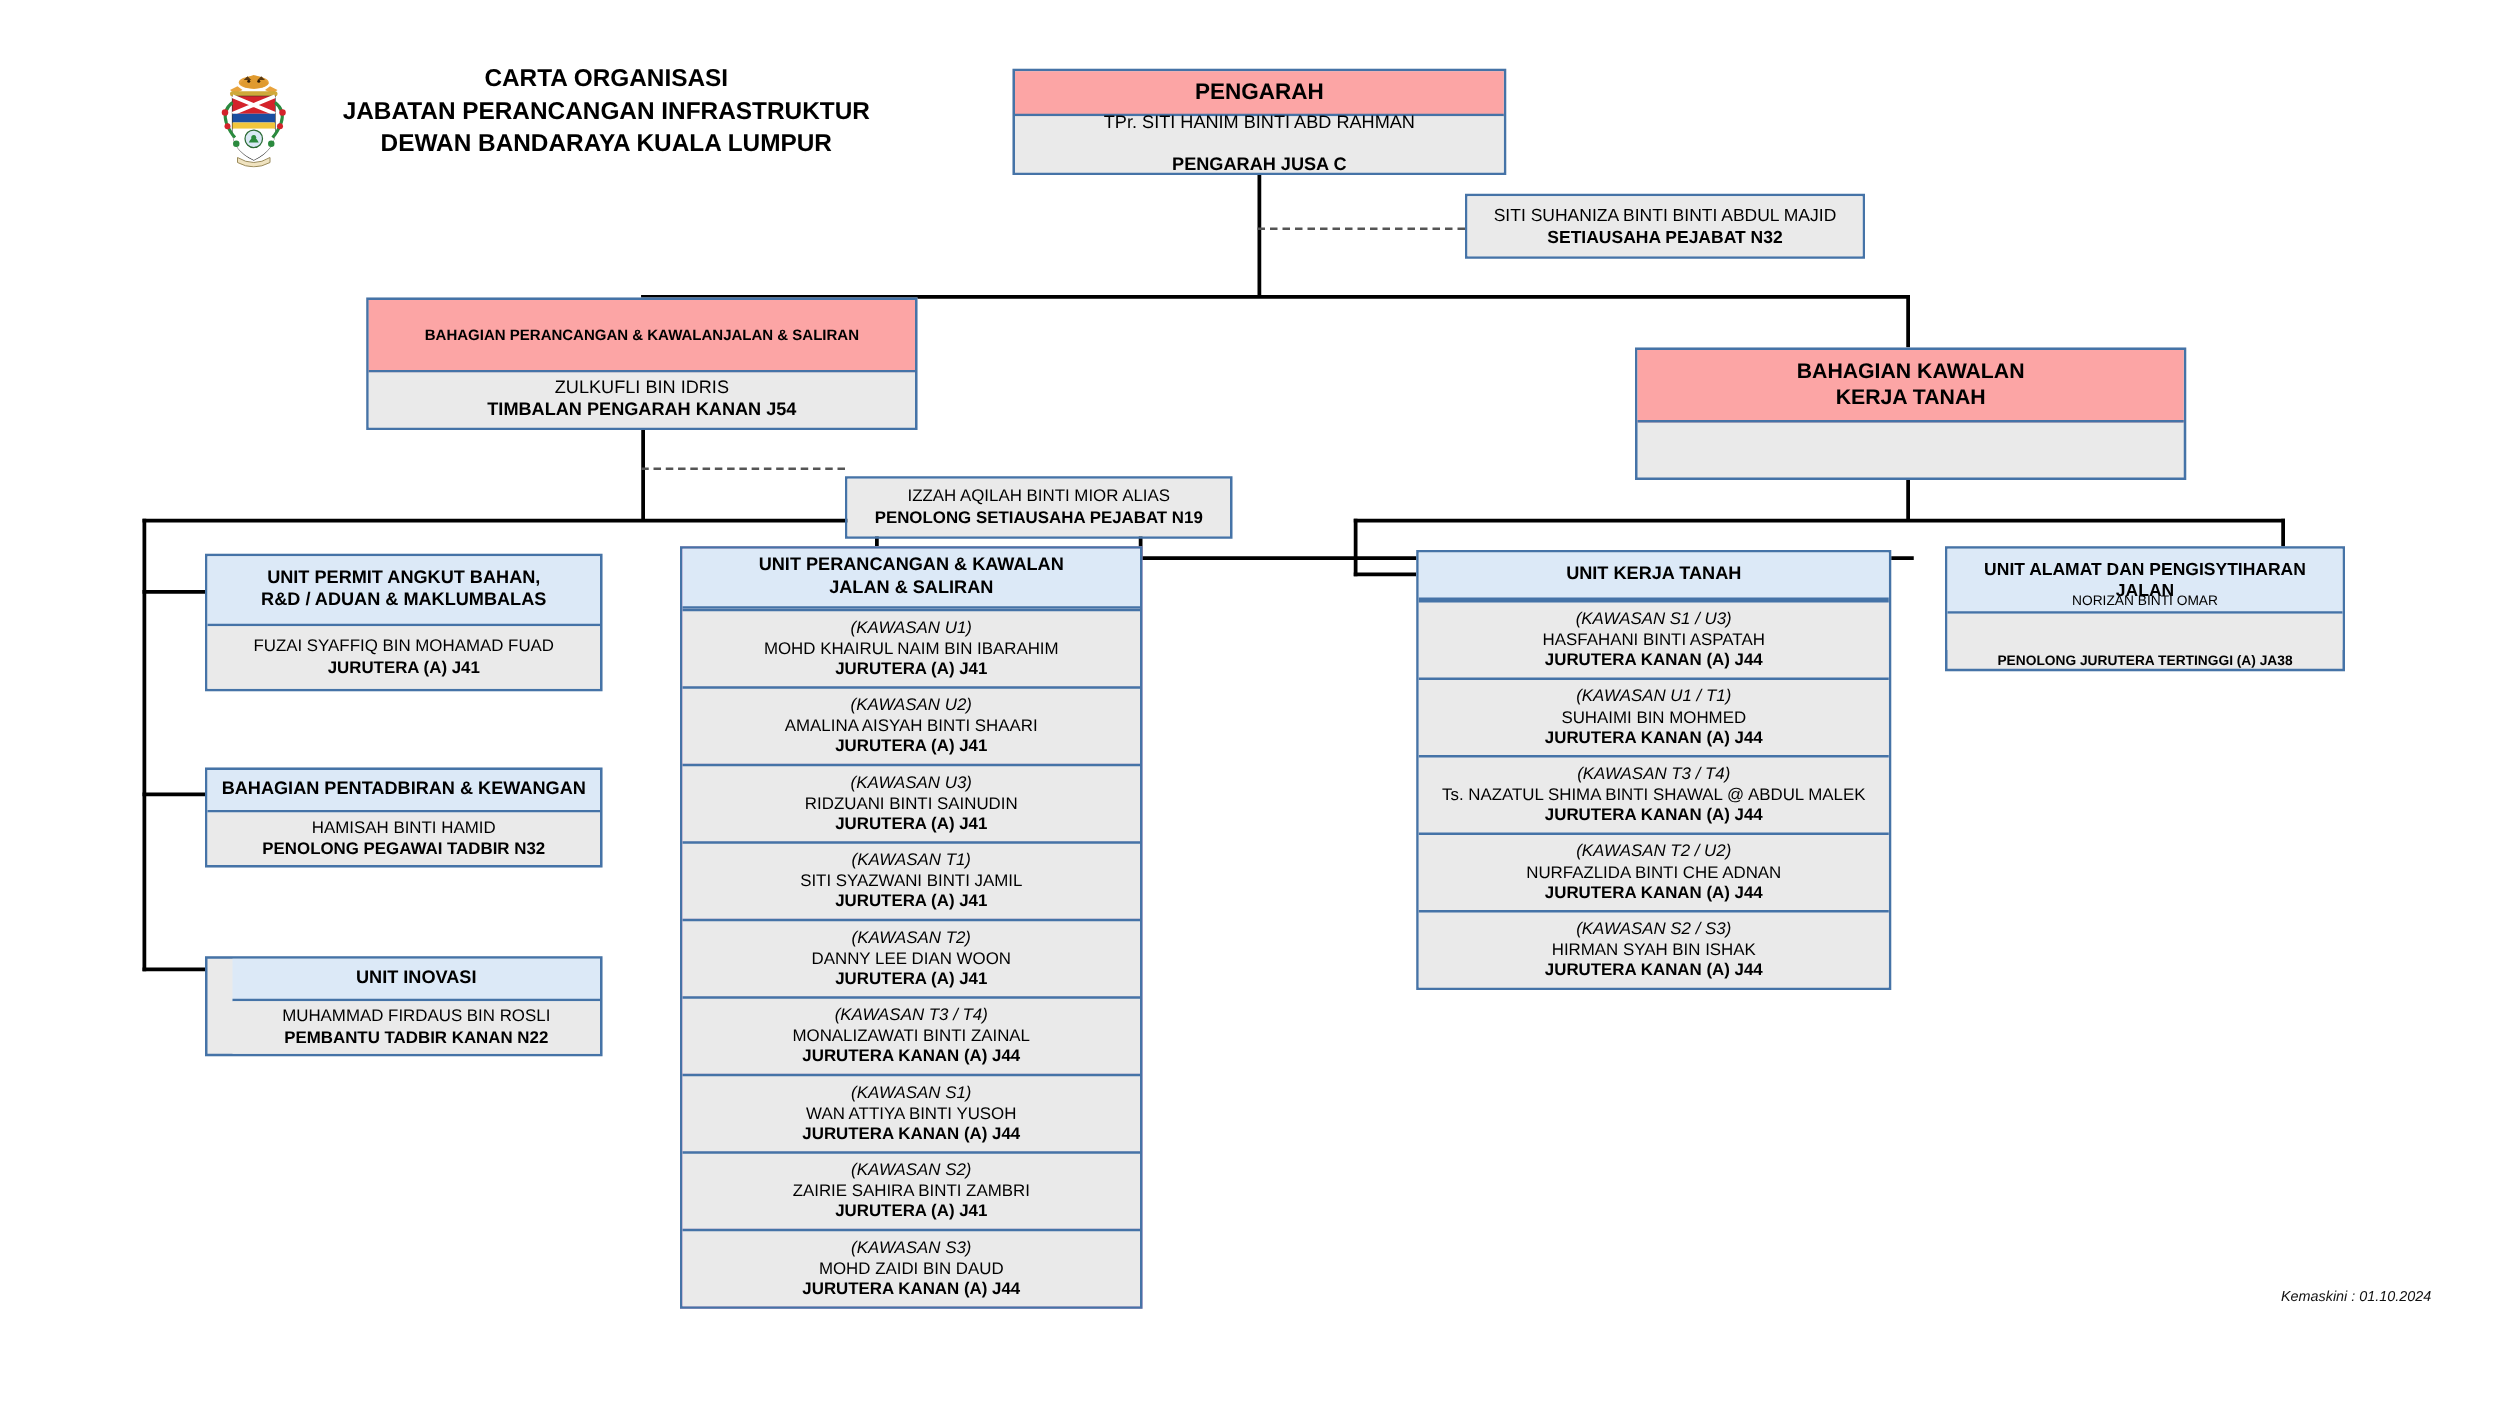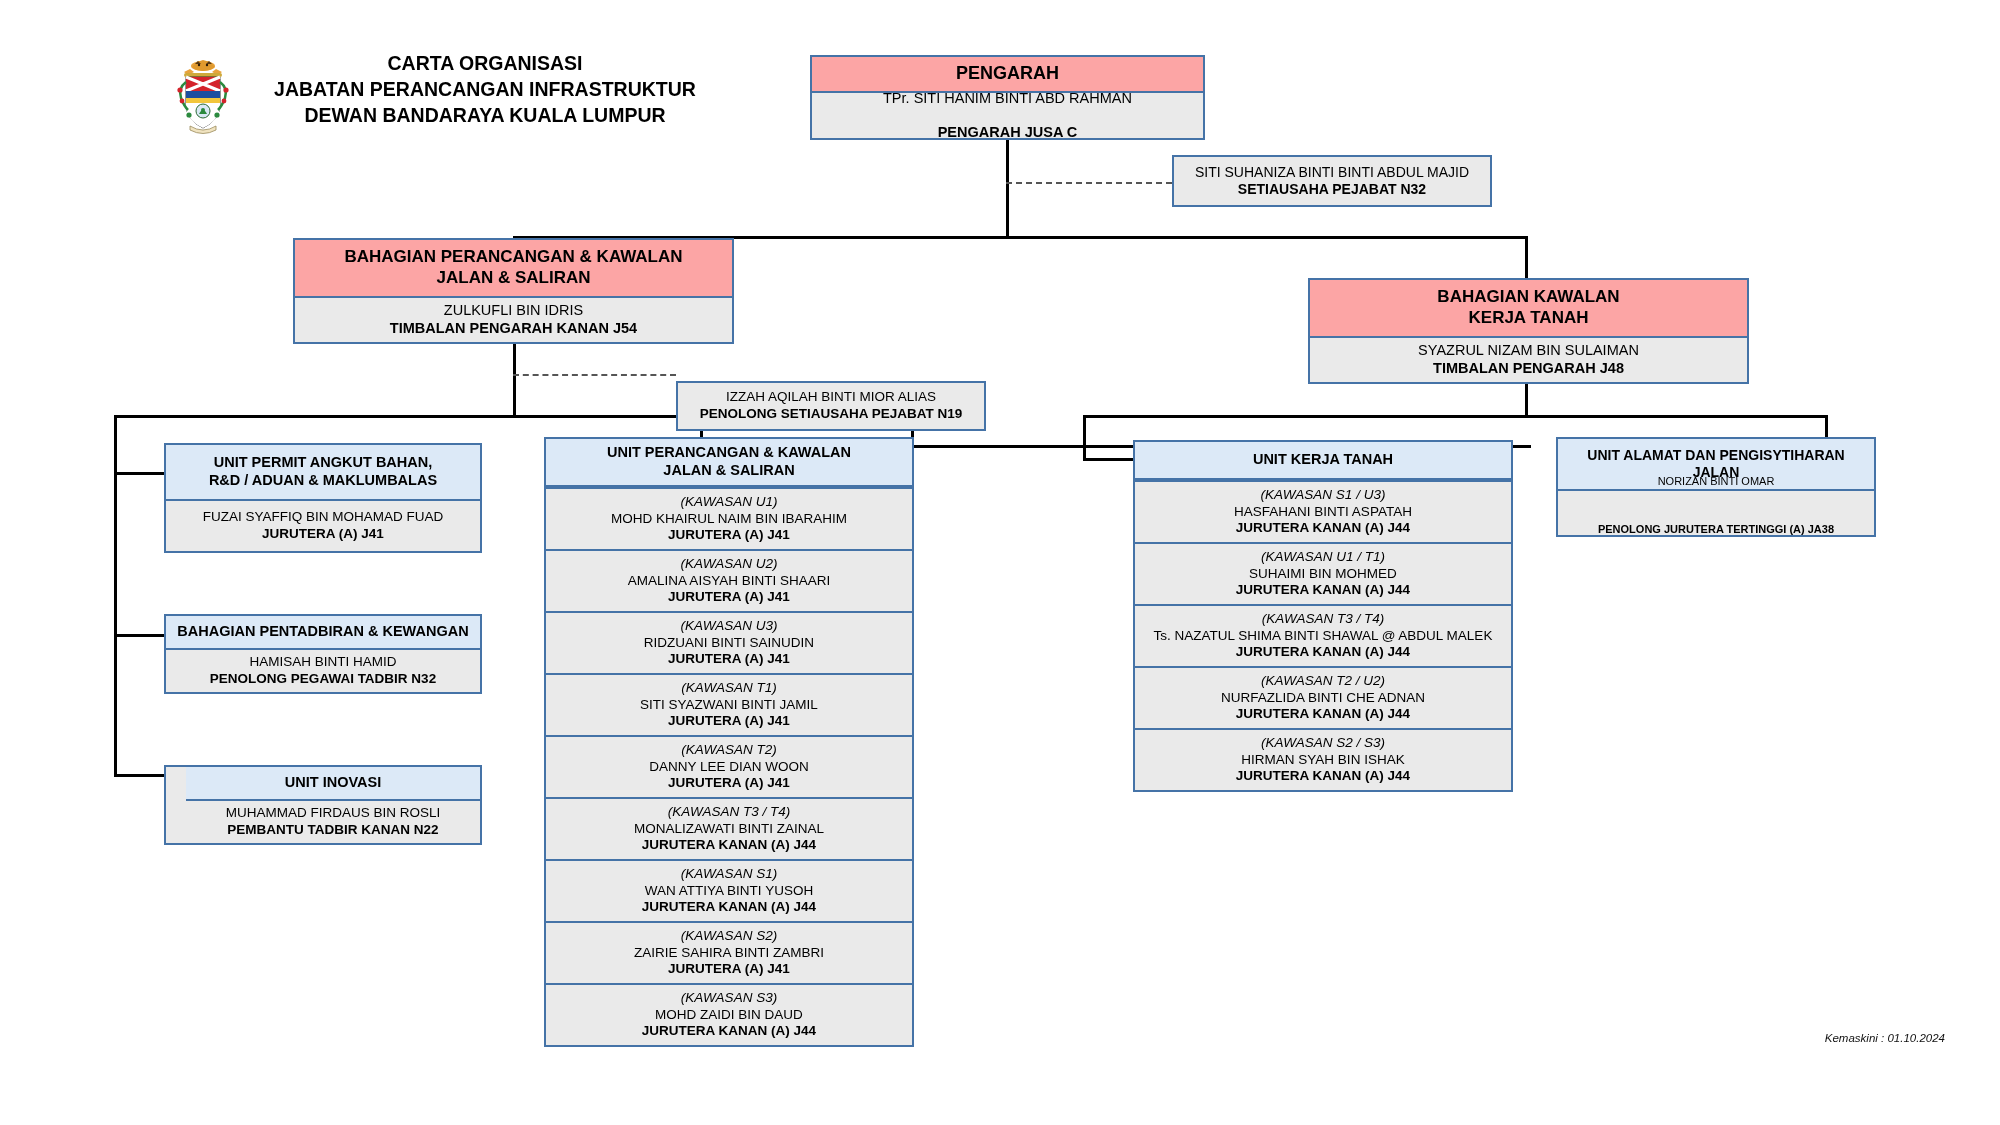--- a/index.html
+++ b/index.html
@@ -156,45 +156,41 @@
   </div>
 
   <div class="box" style="left:1172px;top:155px;width:320px;height:52px;">
     <div class="body" style="height:48px;font-size:14px;">
       <div class="nm">SITI SUHANIZA BINTI BINTI ABDUL MAJID</div>
       <div class="ttl">SETIAUSAHA PEJABAT N32</div>
     </div>
   </div>
 
   <div class="box" style="left:293px;top:238px;width:441px;height:106px;">
-    <div class="hdr" style="height:58px;font-size:17px;flex-direction:column;">
+    <div class="hdr" style="height:58px;font-size:12px;flex-direction:row;">
       <div>BAHAGIAN PERANCANGAN &amp;  KAWALAN</div>
       <div>JALAN &amp; SALIRAN</div>
     </div>
     <div class="body" style="height:44px;font-size:14.5px;">
       <div class="nm">ZULKUFLI BIN IDRIS</div>
       <div class="ttl">TIMBALAN PENGARAH KANAN J54</div>
     </div>
   </div>
 
   <div class="box" style="left:676px;top:353px;width:310px;height:50px;margin-top:28px;">
     <div class="body" style="height:46px;font-size:13.5px;">
       <div class="nm">IZZAH AQILAH BINTI MIOR ALIAS</div>
       <div class="ttl">PENOLONG SETIAUSAHA PEJABAT N19</div>
     </div>
   </div>
 
   <div class="box" style="left:1308px;top:278px;width:441px;height:106px;">
     <div class="hdr" style="height:58px;font-size:17px;flex-direction:column;">
       <div>BAHAGIAN KAWALAN</div>
       <div>KERJA TANAH</div>
-    </div>
-    <div class="body" style="height:44px;font-size:14.5px;">
-      <div class="nm">SYAZRUL NIZAM BIN SULAIMAN</div>
-      <div class="ttl">TIMBALAN PENGARAH J48</div>
     </div>
   </div>
 
   <div class="box" style="left:164px;top:443px;width:318px;height:110px;">
     <div class="hdr light" style="height:56px;font-size:14.5px;flex-direction:column;">
       <div>UNIT  PERMIT ANGKUT BAHAN,</div>
       <div>R&amp;D / ADUAN &amp; MAKLUMBALAS</div>
     </div>
     <div class="body" style="height:50px;font-size:13.5px;">
       <div class="nm">FUZAI SYAFFIQ BIN MOHAMAD FUAD</div>

